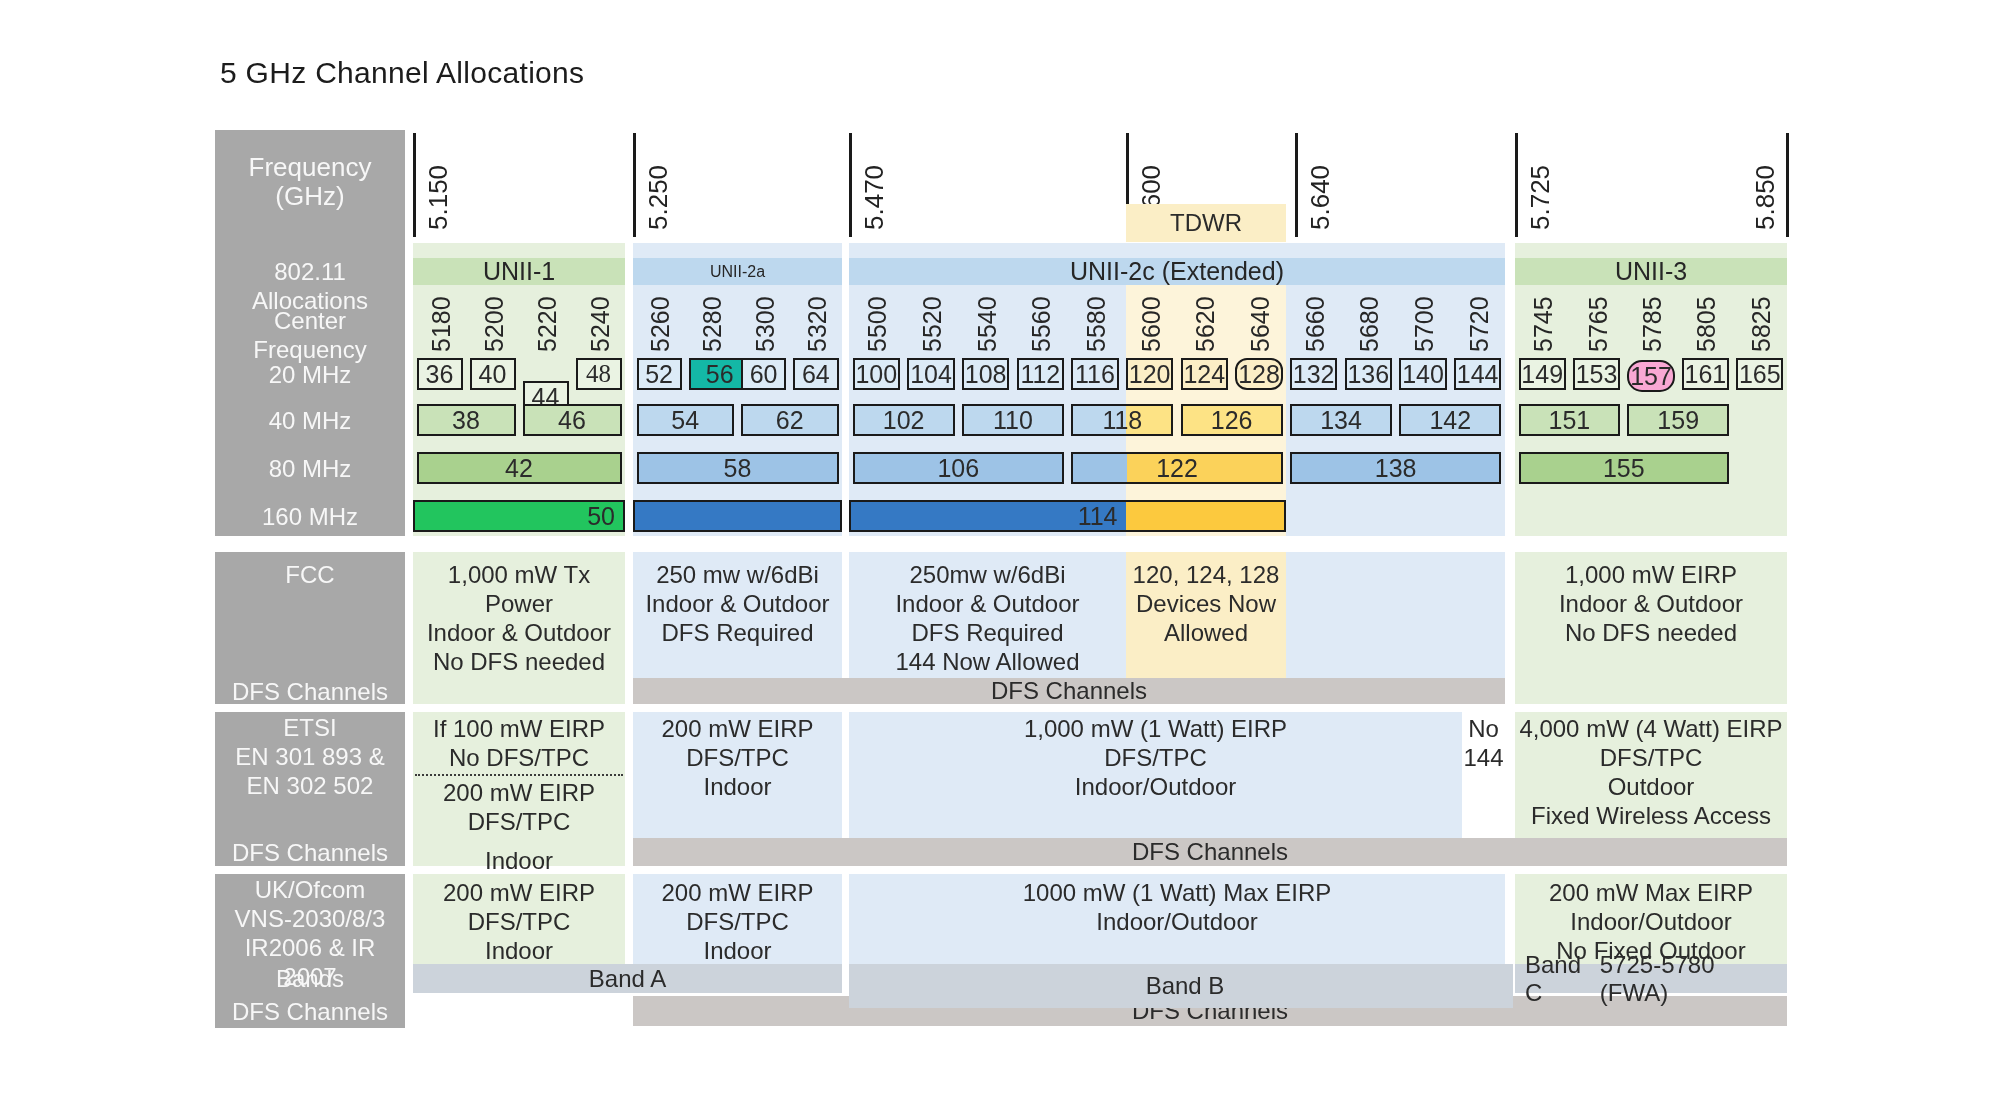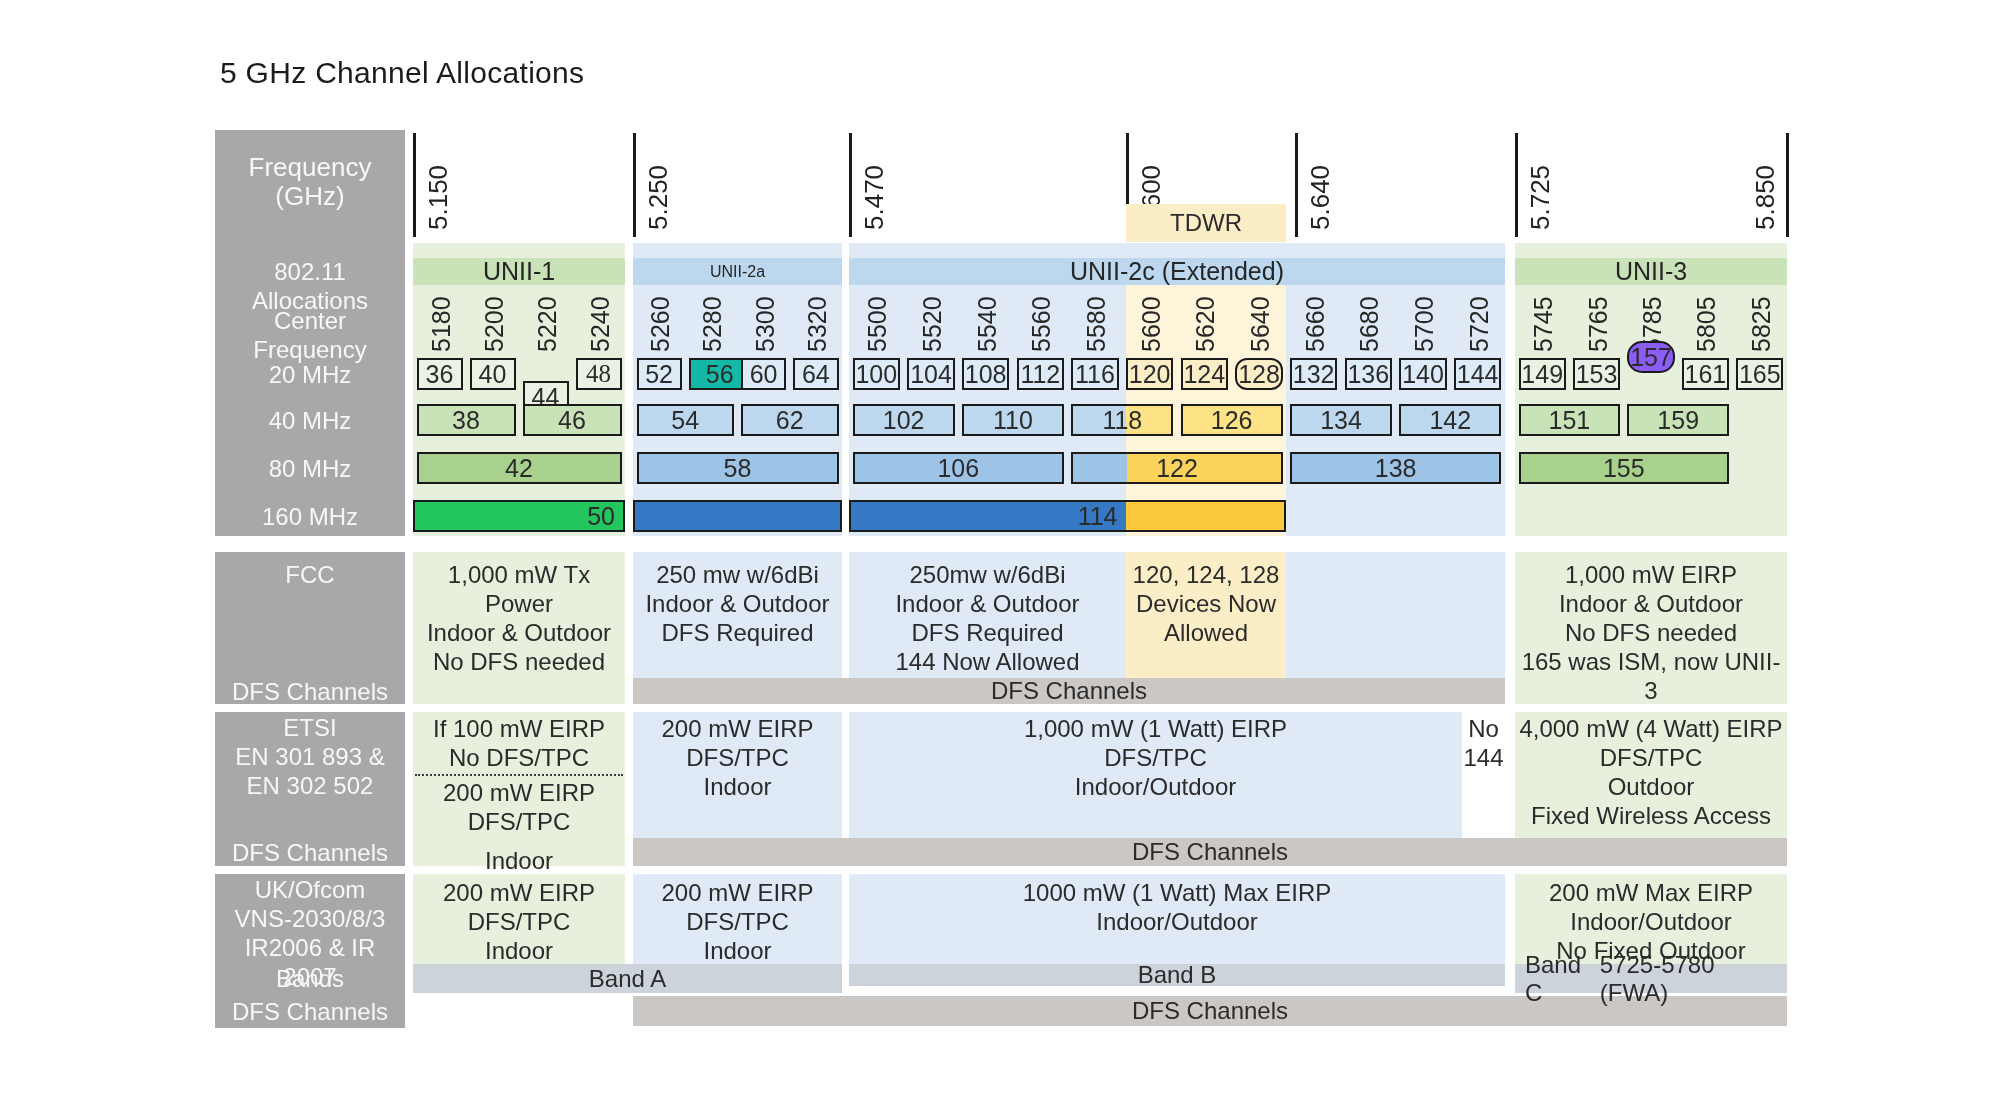--- a/index.html
+++ b/index.html
@@ -127,21 +127,21 @@
       <div class="chbox" style="left: 1289.83px; top: 452px; width: 211.667px; height: 32px; background: rgb(157, 195, 230); z-index: 3;">138</div>
       <div style="position: absolute; left: 1515px; top: 243px; width: 272px; height: 293px; background: rgb(230, 240, 221); z-index: 0;"></div>
       <div style="position: absolute; left: 1515px; top: 258px; width: 272px; height: 27px; background: rgb(201, 226, 184); display: flex; align-items: center; justify-content: center; font-size: 25px; color: rgb(38, 38, 38); z-index: 2;">UNII-3</div>
       <div class="rot" style="position: absolute; left: 1529.2px; top: 352px; font-size: 25px; color: rgb(38, 38, 38); z-index: 2;">5745</div>
       <div class="rot" style="position: absolute; left: 1583.6px; top: 352px; font-size: 25px; color: rgb(38, 38, 38); z-index: 2;">5765</div>
       <div class="rot" style="position: absolute; left: 1638px; top: 352px; font-size: 25px; color: rgb(38, 38, 38); z-index: 2;">5785</div>
       <div class="rot" style="position: absolute; left: 1692.4px; top: 352px; font-size: 25px; color: rgb(38, 38, 38); z-index: 2;">5805</div>
       <div class="rot" style="position: absolute; left: 1746.8px; top: 352px; font-size: 25px; color: rgb(38, 38, 38); z-index: 2;">5825</div>
       <div class="chbox" style="left: 1518.5px; top: 358px; width: 47.4px; height: 32px; background: rgb(234, 243, 227); z-index: 3;">149</div>
       <div class="chbox" style="left: 1572.9px; top: 358px; width: 47.4px; height: 32px; background: rgb(234, 243, 227); z-index: 3;">153</div>
-      <div class="chbox" style="left: 1627.3px; top: 341px; width: 47.4px; height: 32px; background: #8b5cf6; z-index: 3; border-radius: 15px;">157</div>
+      <div class="chbox" style="left: 1627.3px; top: 360px; width: 47.4px; height: 32px; background: #f9a8d4; z-index: 3; border-radius: 15px;">157</div>
       <div class="chbox" style="left: 1681.7px; top: 358px; width: 47.4px; height: 32px; background: rgb(234, 243, 227); z-index: 3;">161</div>
       <div class="chbox" style="left: 1736.1px; top: 358px; width: 47.4px; height: 32px; background: rgb(234, 243, 227); z-index: 3;">165</div>
       <div class="chbox" style="left: 1518.5px; top: 404px; width: 101.8px; height: 32px; background: rgb(201, 226, 184); z-index: 3;">151</div>
       <div class="chbox" style="left: 1627.3px; top: 404px; width: 101.8px; height: 32px; background: rgb(201, 226, 184); z-index: 3;">159</div>
       <div class="chbox" style="left: 1518.5px; top: 452px; width: 210.6px; height: 32px; background: rgb(169, 209, 142); z-index: 3;">155</div>
       <div class="chbox" style="left: 413px; top: 500px; width: 212px; height: 32px; background: #22c55e; justify-content: flex-end; padding-right: 8px; box-sizing: border-box; z-index: 3;">50</div>
       <div class="chbox" style="left: 633px; top: 500px; width: 209px; height: 32px; background: rgb(53, 121, 196); z-index: 3;"></div>
       <div class="chbox" style="left: 849px; top: 500px; width: 437px; height: 32px; background: linear-gradient(90deg, rgb(53, 121, 196) 0px, rgb(53, 121, 196) 63.4%, rgb(252, 201, 62) 63.4%, rgb(252, 201, 62) 100%); z-index: 3; justify-content: flex-start;">
         <div style="width: 63.4%; text-align: right; padding-right: 8px; box-sizing: border-box;">114</div>
       </div>
@@ -163,21 +163,20 @@
       </div>
       <div style="position: absolute; left: 1126px; top: 552px; width: 160px; height: 126px; background: rgb(251, 238, 198); padding-top: 8px; box-sizing: border-box; z-index: 1;">
         <div class="cell-line" style="width: 160px;">120, 124, 128</div>
         <div class="cell-line" style="width: 160px;">Devices Now</div>
         <div class="cell-line" style="width: 160px;">Allowed</div>
       </div>
       <div style="position: absolute; left: 1515px; top: 552px; width: 272px; height: 152px; background: rgb(230, 240, 221); padding-top: 8px; box-sizing: border-box; z-index: 1;">
         <div class="cell-line" style="width: 272px;">1,000 mW EIRP</div>
         <div class="cell-line" style="width: 272px;">Indoor &amp; Outdoor</div>
         <div class="cell-line" style="width: 272px;">No DFS needed</div>
-        <div class="cell-line" style="width: 272px;">165 was ISM, now UNII-3</div>
       </div>
       <div class="dfsbar" style="left: 633px; top: 678px; width: 872px; height: 26px; background: rgb(203, 199, 197); justify-content: center; z-index: 2;">DFS Channels</div>
       <div style="position: absolute; left: 413px; top: 712px; width: 212px; height: 154px; background: rgb(230, 240, 221); padding-top: 2px; box-sizing: border-box; z-index: 1;">
         <div class="cell-line" style="width: 212px;">If 100 mW EIRP</div>
         <div class="cell-line" style="width: 212px;">No DFS/TPC</div>
         <div class="dotted-div" style="width: 208px; margin: 2px;"></div>
         <div class="cell-line" style="width: 212px;">200 mW EIRP</div>
         <div class="cell-line" style="width: 212px;">DFS/TPC</div>
         <div class="cell-line" style="width: 212px; margin-top: 10px;">Indoor</div>
       </div>
@@ -216,19 +215,19 @@
         <div class="cell-line" style="width: 656px;">1000 mW (1 Watt) Max EIRP</div>
         <div class="cell-line" style="width: 656px;">Indoor/Outdoor</div>
       </div>
       <div style="position: absolute; left: 1515px; top: 874px; width: 272px; height: 90px; background: rgb(230, 240, 221); padding-top: 4px; box-sizing: border-box; z-index: 1;">
         <div class="cell-line" style="width: 272px;">200 mW Max EIRP</div>
         <div class="cell-line" style="width: 272px;">Indoor/Outdoor</div>
         <div class="cell-line" style="width: 272px;">No Fixed Outdoor</div>
       </div>
       <div class="dfsbar" style="left: 633px; top: 996px; width: 1154px; height: 30px; background: rgb(203, 199, 197); justify-content: center; z-index: 2;">DFS Channels</div>
       <div class="bandbar" style="left: 413px; top: 964px; width: 429px; height: 29px; background: rgb(204, 211, 219); justify-content: center; z-index: 2;">Band A</div>
-      <div class="bandbar" style="left: 849px; top: 964px; width: 656px; height: 22px; background: rgb(204, 211, 219); justify-content: center; z-index: 2;">Band B</div>
+      <div class="bandbar" style="left: 849px; top: 964px; width: 656px; height: 44px; background: rgb(204, 211, 219); justify-content: center; z-index: 2; padding-left: 8px;">Band B</div>
       <div class="bandbar" style="left: 1515px; top: 964px; width: 272px; height: 29px; background: rgb(204, 211, 219); justify-content: space-between; padding: 0px 10px; box-sizing: border-box; z-index: 2;">
         <span>Band C</span>
         <span>5725-5780 (FWA)</span>
       </div>
     </div>
 </div>
 
 </body></html>

